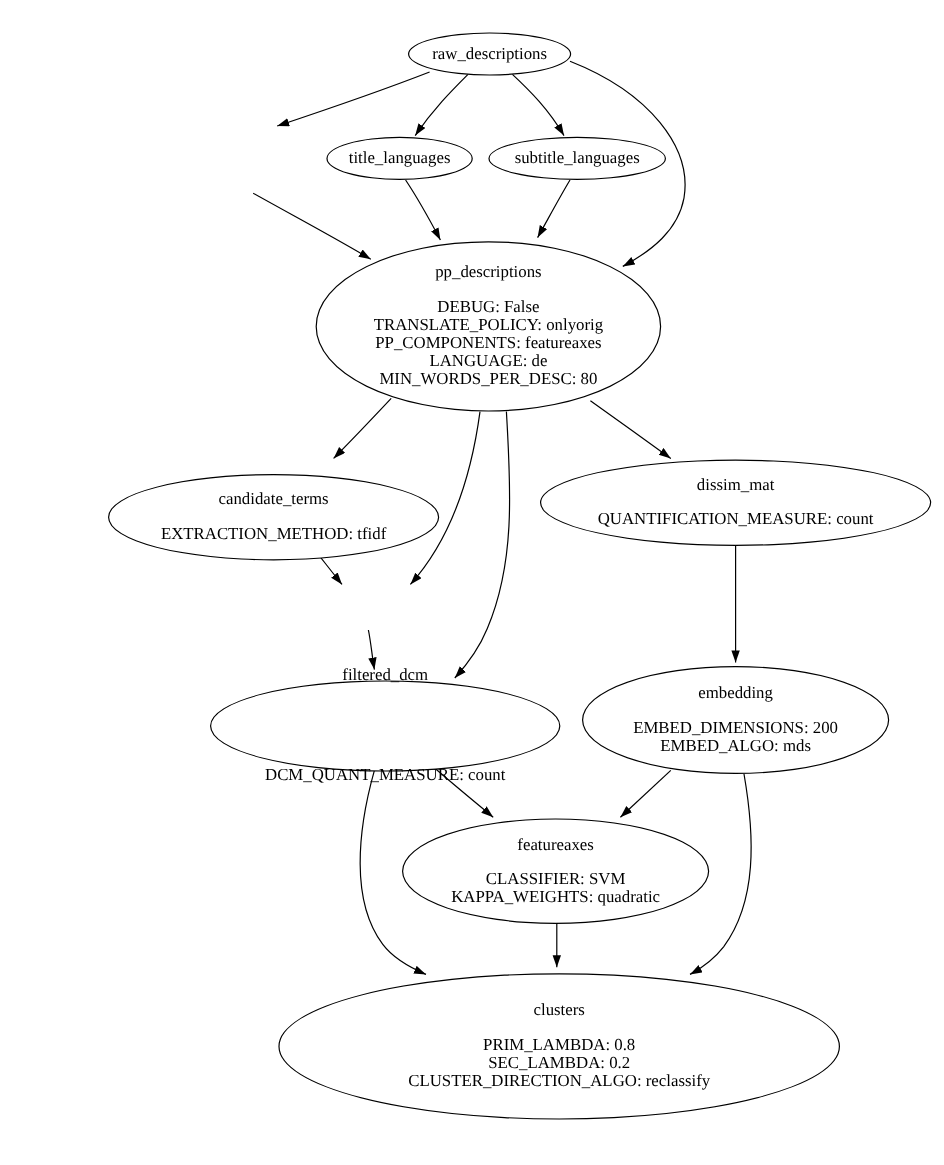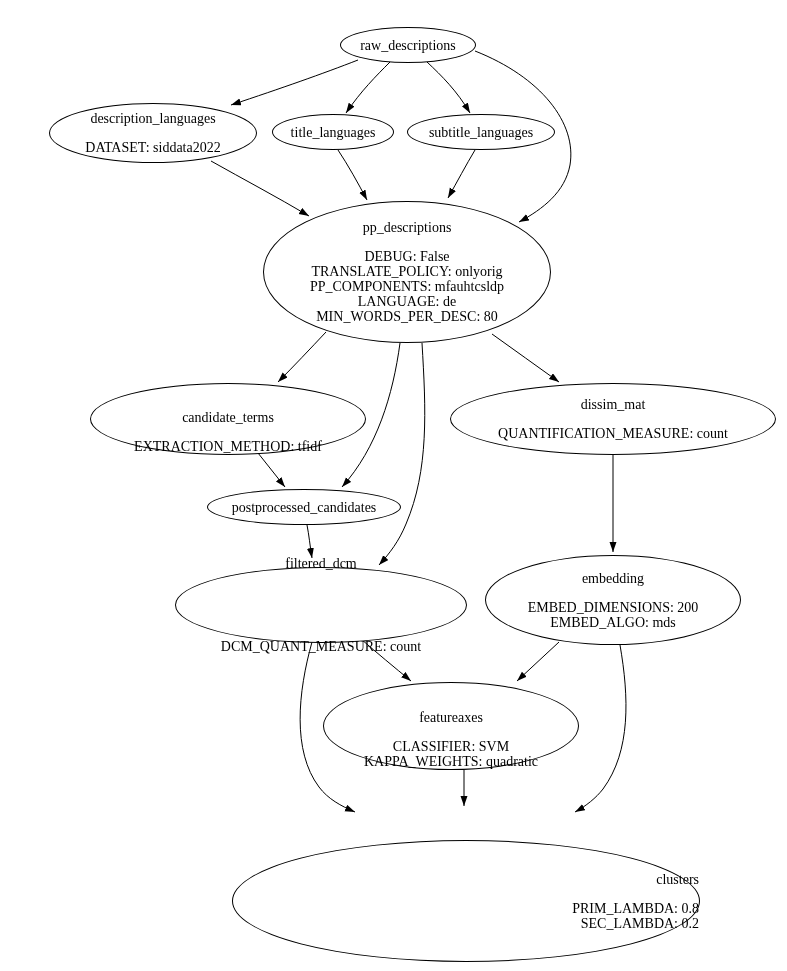--- a/index.html
+++ b/index.html
@@ -88,69 +88,62 @@
         <path d="M436,770 L436,806" class="edge" marker-end="url(#arrow)"></path>
         <path d="M284,642 C270,692 264,751 291,787 C300,799 313,806 327,812" class="edge" marker-end="url(#arrow)"></path>
         <path d="M592,645 C601,697 603,751 575,789 C568,798 558,806 547,812" class="edge" marker-end="url(#arrow)"></path>
       </g>
   </svg>
 
   <div id="corner-artifact">·</div>
 <div class="node" style="left: 312px; top: 27px; width: 136px; height: 36px;">
       <div class="node-title">raw_descriptions</div>
     </div>
-    <div class="node" style="left: 21px; top: 103px; width: 208px; height: 60px;">
-      <div class="node-title">description_languages</div>
-      <div class="node-spacer"></div>
-      <div class="node-param">DATASET: siddata2022</div>
-    </div>
     <div class="node" style="left: 244px; top: 114px; width: 122px; height: 36px;">
       <div class="node-title">title_languages</div>
     </div>
     <div class="node" style="left: 379px; top: 114px; width: 148px; height: 36px;">
       <div class="node-title">subtitle_languages</div>
     </div>
     <div class="node" style="left: 235px; top: 201px; width: 288px; height: 142px;">
       <div class="node-title">pp_descriptions</div>
       <div class="node-spacer"></div>
       <div class="node-param">DEBUG: False</div>
       <div class="node-param">TRANSLATE_POLICY: onlyorig</div>
-      <div class="node-param">PP_COMPONENTS: mfauhtcsldp</div>
+      <div class="node-param">PP_COMPONENTS: featureaxes</div>
       <div class="node-param">LANGUAGE: de</div>
       <div class="node-param">MIN_WORDS_PER_DESC: 80</div>
     </div>
-    <div class="node" style="left: 62px; top: 383px; width: 276px; height: 72px; justify-content: flex-end;">
+    <div class="node" style="left: 62px; top: 395px; width: 276px; height: 72px;">
       <div class="node-title">candidate_terms</div>
       <div class="node-spacer"></div>
       <div class="node-param">EXTRACTION_METHOD: tfidf</div>
     </div>
     <div class="node" style="left: 422px; top: 383px; width: 326px; height: 72px; align-items: center;">
       <div class="node-title">dissim_mat</div>
       <div class="node-spacer"></div>
       <div class="node-param">QUANTIFICATION_MEASURE: count</div>
-    </div>
-    <div class="node" style="left: 179px; top: 489px; width: 194px; height: 36px;">
-      <div class="node-title">postprocessed_candidates</div>
     </div>
     <div class="node" style="left: 147px; top: 567px; width: 292px; height: 76px; gap: 34px;">
       <div class="node-title">filtered_dcm</div>
       <div class="node-spacer"></div>
       <div class="node-param">DCM_QUANT_MEASURE: count</div>
     </div>
     <div class="node" style="left: 457px; top: 555px; width: 256px; height: 90px; text-align: center;">
       <div class="node-title">embedding</div>
       <div class="node-spacer"></div>
       <div class="node-param">EMBED_DIMENSIONS: 200</div>
       <div class="node-param">EMBED_ALGO: mds</div>
     </div>
-    <div class="node" style="left: 295px; top: 682px; width: 256px; height: 88px; justify-content: flex-end;">
+    <div class="node" style="left: 307px; top: 682px; width: 256px; height: 88px;">
       <div class="node-title">featureaxes</div>
       <div class="node-spacer"></div>
       <div class="node-param">CLASSIFIER: SVM</div>
       <div class="node-param">KAPPA_WEIGHTS: quadratic</div>
     </div>
-    <div class="node" style="left: 204px; top: 840px; width: 468px; height: 122px; align-items: flex-end;">
+    <div class="node" style="left: 204px; top: 811px; width: 468px; height: 122px;">
       <div class="node-title">clusters</div>
       <div class="node-spacer"></div>
       <div class="node-param">PRIM_LAMBDA: 0.8</div>
       <div class="node-param">SEC_LAMBDA: 0.2</div>
+      <div class="node-param">CLUSTER_DIRECTION_ALGO: reclassify</div>
     </div>
   </div>
 
 </body></html>

